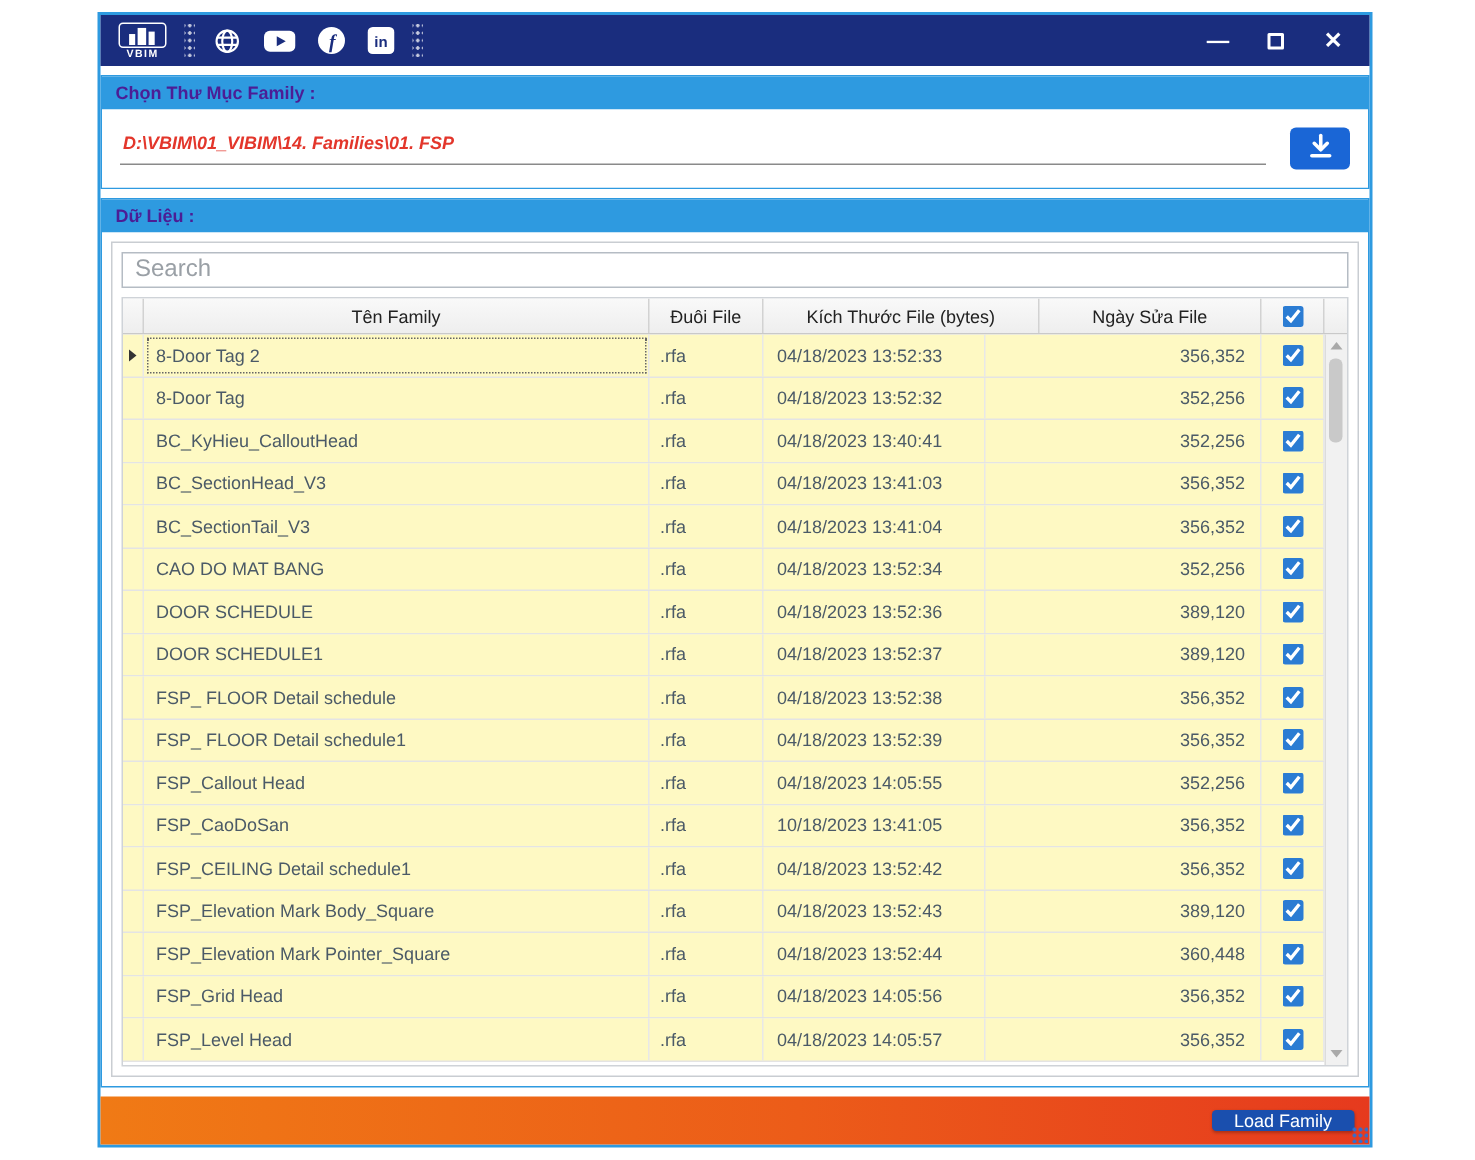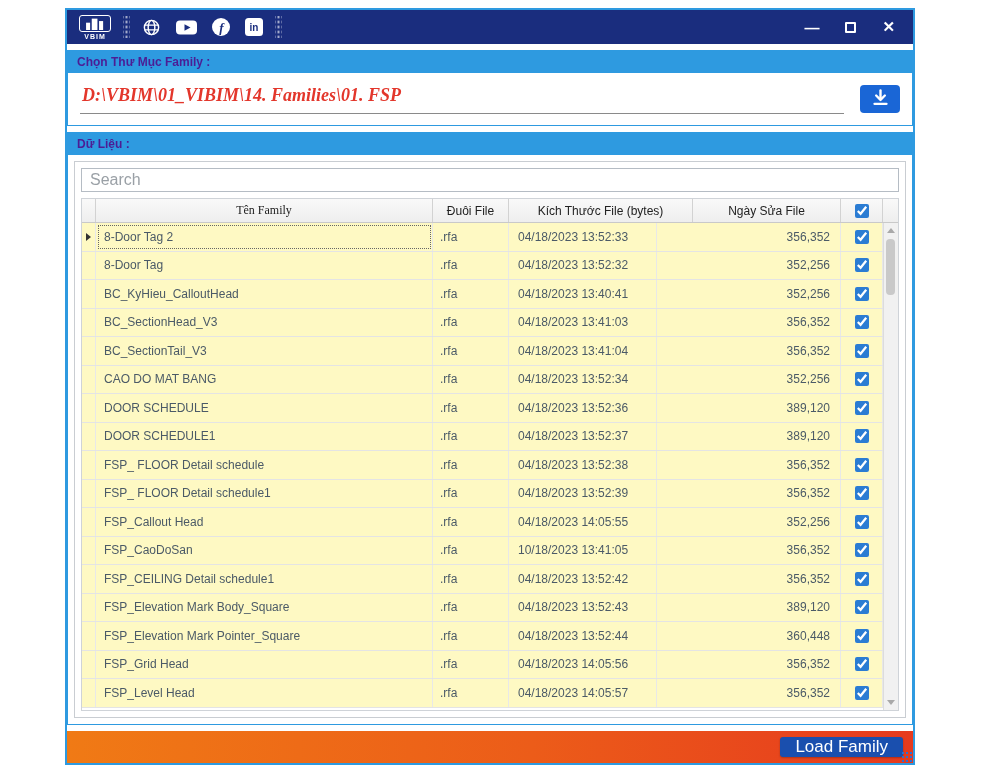--- a/index.html
+++ b/index.html
@@ -34,21 +34,21 @@
 
   
   .section { border:1px solid #2e9ae0; margin:6px 0 0 0; flex:0 0 auto; }
   .section-header {
     background:#2e9ae0; color:#4c1d95; font-size:12px; font-weight:bold;
     padding:4px 9px; height:22px; line-height:14px;
   }
 
   .folder-panel { background:#fff; height:52px; display:flex; align-items:center; padding:0 12px; }
   .path-wrap { flex:1; display:flex; flex-direction:column; justify-content:center; }
-  .path-text { color:#e3362b; font-style:italic; font-weight:bold; font-size:18px; padding-left:2px;font-family:Liberation Serif, serif; }
+  .path-text { color:#e3362b; font-style:italic; font-weight:bold; font-size:12px; padding-left:2px; }
   .path-underline { border-bottom:1px solid #8a8a8a; margin-top:7px; width:100%; }
   .browse-btn {
     width:40px; height:28px; background:#1a66d6; border:none; border-radius:4px;
     margin-left:16px; display:flex; align-items:center; justify-content:center; cursor:pointer; flex:0 0 auto;
   }
 
   .data-section { display:flex; flex-direction:column; flex:1 1 auto; min-height:0; }
   .data-panel { flex:1; min-height:0; padding:6px; display:flex; flex-direction:column; background:#fff; }
   .inner { flex:1; min-height:0; border:1px solid #c9cdd2; padding:6px; display:flex; flex-direction:column; }
 
@@ -96,21 +96,21 @@
   .sb-thumb { position:absolute; top:1px; left:2px; width:9px; height:56px; background:#c9c9c9; border-radius:4px; cursor:pointer; }
 
   
   .footer {
     margin-top:6px; height:32px; flex:0 0 auto;
     background:linear-gradient(90deg, #f07a15 0%, #ec5c19 55%, #e63a1e 100%);
     display:flex; align-items:center; justify-content:flex-end; padding:0 10px; position:relative;
   }
   .load-btn {
     background:#1a4fae; color:#fff; border:none; border-radius:3px;
-    font-size:17px; padding:0 15px; cursor:pointer; font-family:"Liberation Sans", sans-serif;
+    font-size:12px; padding:0 15px; cursor:pointer; font-family:"Liberation Sans", sans-serif;
     box-shadow:0 1px 2px rgba(0,0,0,.25);
   }
   .resize-grip {
     position:absolute; right:1px; bottom:1px; width:11px; height:11px;
     background-image: radial-gradient(circle, #2f6fd0 1.1px, transparent 1.4px);
     background-size:4px 4px;
   }
 </style>
 </head>
 <body>
@@ -192,21 +192,21 @@
 
     <div class="section data-section">
       <div class="section-header">Dữ Liệu :</div>
       <div class="data-panel">
         <div class="inner">
           <input class="search-input" type="text" placeholder="Search" style="">
 
           <div class="table">
             <div class="thead">
               <div class="th c-sel"></div>
-              <div class="th c-name" style="justify-content:center;padding-left:0;font-family:Liberation Serif, serif;">Tên Family</div>
+              <div class="th c-name" style="justify-content:center;padding-left:0;">Tên Family</div>
               <div class="th c-ext" style="justify-content:center;padding-left:0;">Đuôi File</div>
               <div class="th c-size" style="justify-content:center;padding-right:0;">Kích Thước File (bytes)</div>
               <div class="th c-date" style="justify-content:center;padding-left:0;">Ngày Sửa File</div>
               <div class="th c-chk">
                 <input type="checkbox" checked="" style="">
               </div>
               <div class="sb-head-spacer"></div>
             </div>
 
             <div class="tbody" id="tbody">

